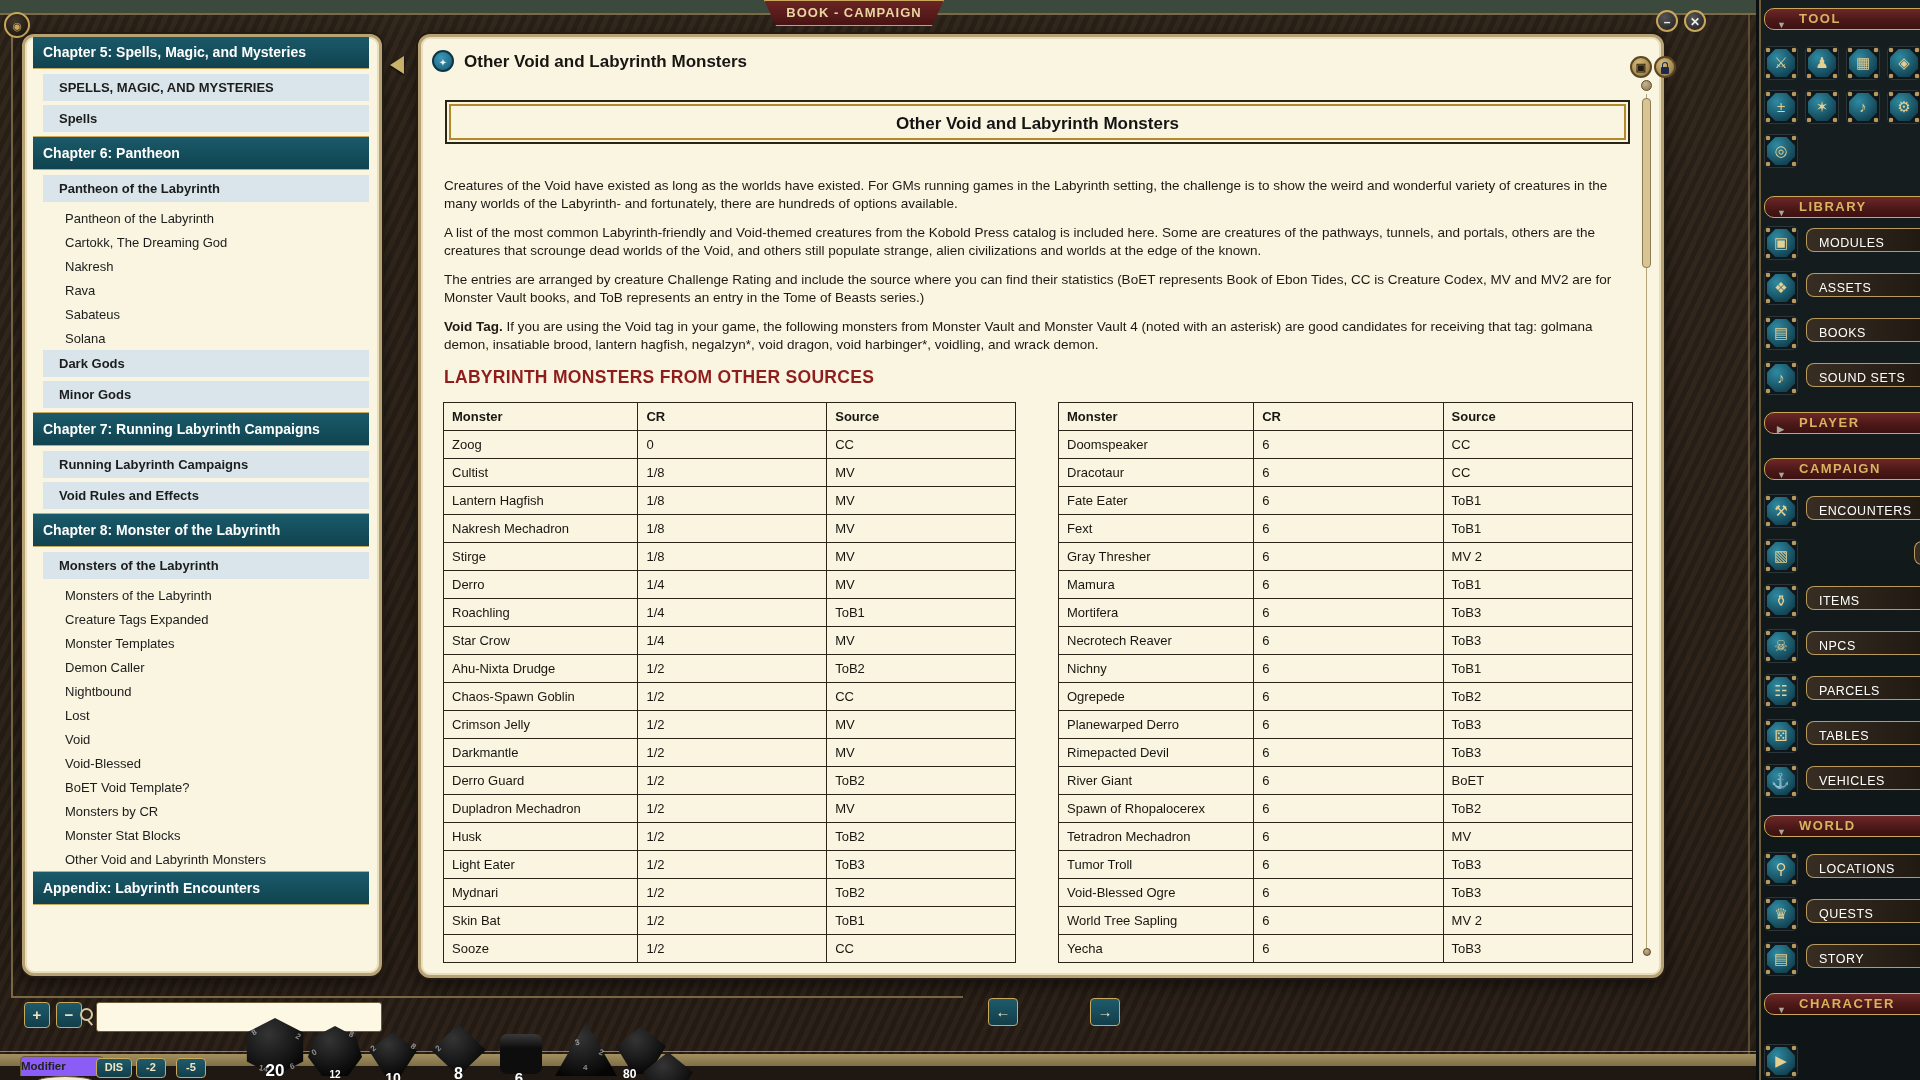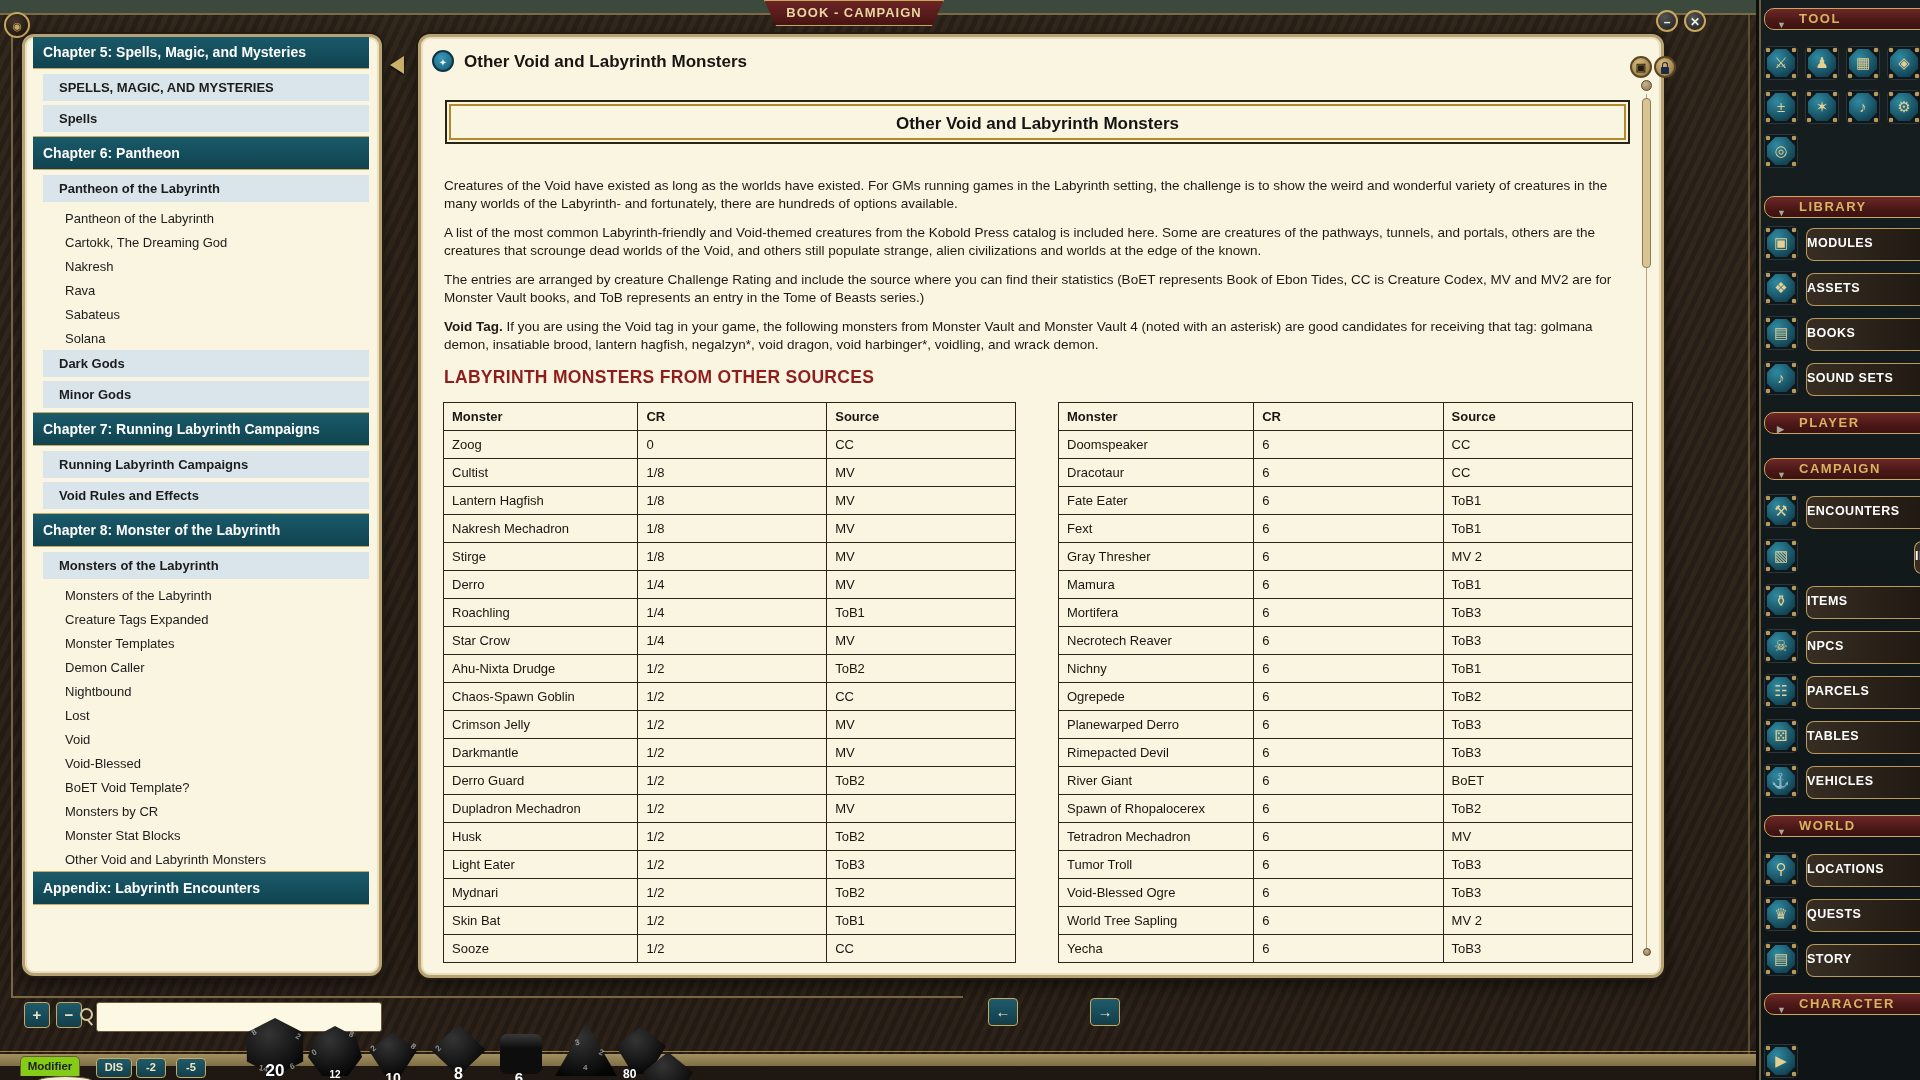--- a/index.html
+++ b/index.html
@@ -73,34 +73,34 @@
     box-shadow:inset 0 0 0 1px #2a353c;box-sizing:border-box;
     background-image:
       radial-gradient(circle 2px at 4px 4px,#b99a5c 2px,transparent 2.6px),
       radial-gradient(circle 2px at 30px 4px,#b99a5c 2px,transparent 2.6px),
       radial-gradient(circle 2px at 4px 30px,#b99a5c 2px,transparent 2.6px),
       radial-gradient(circle 2px at 30px 30px,#b99a5c 2px,transparent 2.6px);}
   .oct{position:absolute;left:3px;top:3px;right:3px;bottom:3px;
     clip-path:polygon(30% 0,70% 0,100% 30%,100% 70%,70% 100%,30% 100%,0 70%,0 30%);
     background:radial-gradient(circle at 35% 30%,#2f8aa2,#134454 75%);
     color:#e6cf92;font-size:15px;text-align:center;line-height:28px;}
-  .plate{position:absolute;left:1806px;width:114px;height:33px;border:1px solid #b99a5c;border-right:none;
+  .plate{position:absolute;left:1806px;width:114px;height:24px;border:1px solid #b99a5c;border-right:none;
     border-radius:8px 0 0 8px;background:linear-gradient(90deg,#372d23,#211a12);box-sizing:border-box;
-    color:#fff;font-weight:bold;font-size:12.5px;letter-spacing:.5px;line-height:28px;}
+    color:#fff;font-weight:normal;font-size:12.5px;letter-spacing:.5px;line-height:28px;padding-left:12px;}
   
   #tanstrip{left:0;top:1054px;width:1756px;height:12px;background:linear-gradient(180deg,#a39060,#7f6f46);}
   #belowstrip{left:0;top:1066px;width:1756px;height:14px;background:#1f1812;}
   .tealbtn{border:1.5px solid #caa85c;border-radius:4px;background:linear-gradient(180deg,#1e5b6b,#123e4a);
     color:#f2e6c2;font-weight:bold;text-align:center;box-sizing:border-box;}
   #search-input{left:96px;top:1002px;width:286px;height:30px;background:#fdf8e4;border:1px solid #6b5a3a;
     border-radius:3px;box-sizing:border-box;font-size:13px;padding:0 8px;font-family:"Liberation Sans",sans-serif;color:#222;}
   #mag{left:80px;top:1008px;width:9px;height:9px;border:2px solid #d8c9a0;border-radius:50%;}
   #mag:after{content:"";position:absolute;left:7px;top:9px;width:2px;height:7px;background:#d8c9a0;transform:rotate(-40deg);}
-  #modtab{left:20px;top:1056px;width:60px;height:20px;background:#84cc16;border:1px solid #6b5a3a;border-bottom:none;
-    border-radius:5px 5px 0 0;color:#222;font-size:11.5px;font-weight:bold;text-align:center;line-height:19px;box-sizing:border-box;}
+  #modtab{left:20px;top:1056px;width:84px;height:20px;background:#8b5cf6;border:1px solid #6b5a3a;border-bottom:none;
+    border-radius:5px 5px 0 0;color:#222;font-size:11.5px;font-weight:bold;line-height:19px;box-sizing:border-box;}
   #modshield{left:36px;top:1076px;width:56px;height:10px;background:#f5eed6;border:1px solid #6b5a3a;border-radius:50%;}
   .modbtn{top:1058px;height:20px;font-size:11px;line-height:17px;}
   .navarrow{width:30px;height:28px;font-size:15px;line-height:25px;}
   
   .die{position:absolute;color:#fff;}
   .dieface{position:absolute;left:0;top:0;width:100%;height:100%;
     background:radial-gradient(circle at 40% 28%,#343434,#050505 78%);}
   .die .lbl{position:absolute;left:0;right:0;top:50%;transform:translateY(-52%);text-align:center;font-weight:bold;margin-top:24px;}
   .die .faint{position:absolute;font-size:8px;color:rgba(255,255,255,.5);font-weight:bold;}
   .shape-d20{clip-path:polygon(50% 0,94% 25%,94% 75%,50% 100%,6% 75%,6% 25%);}

